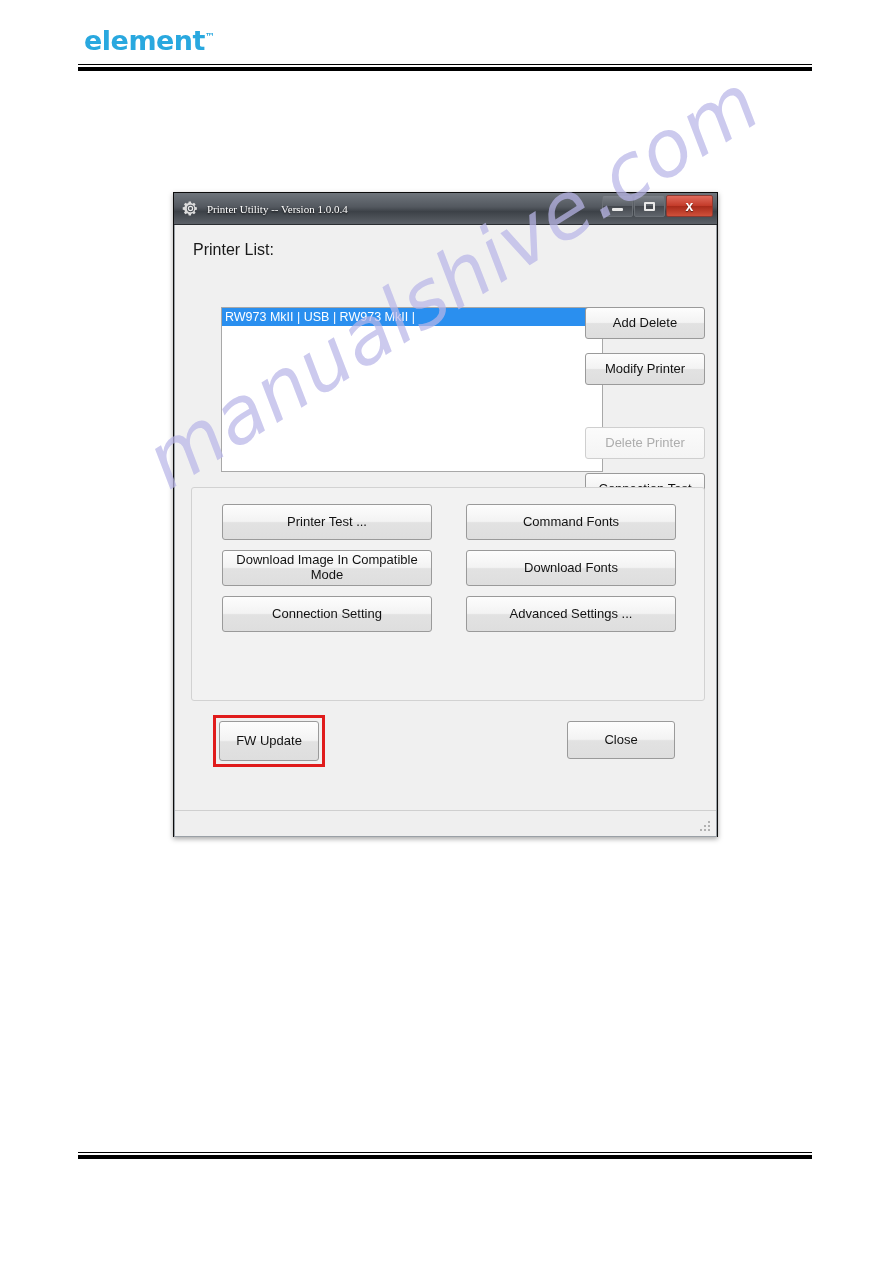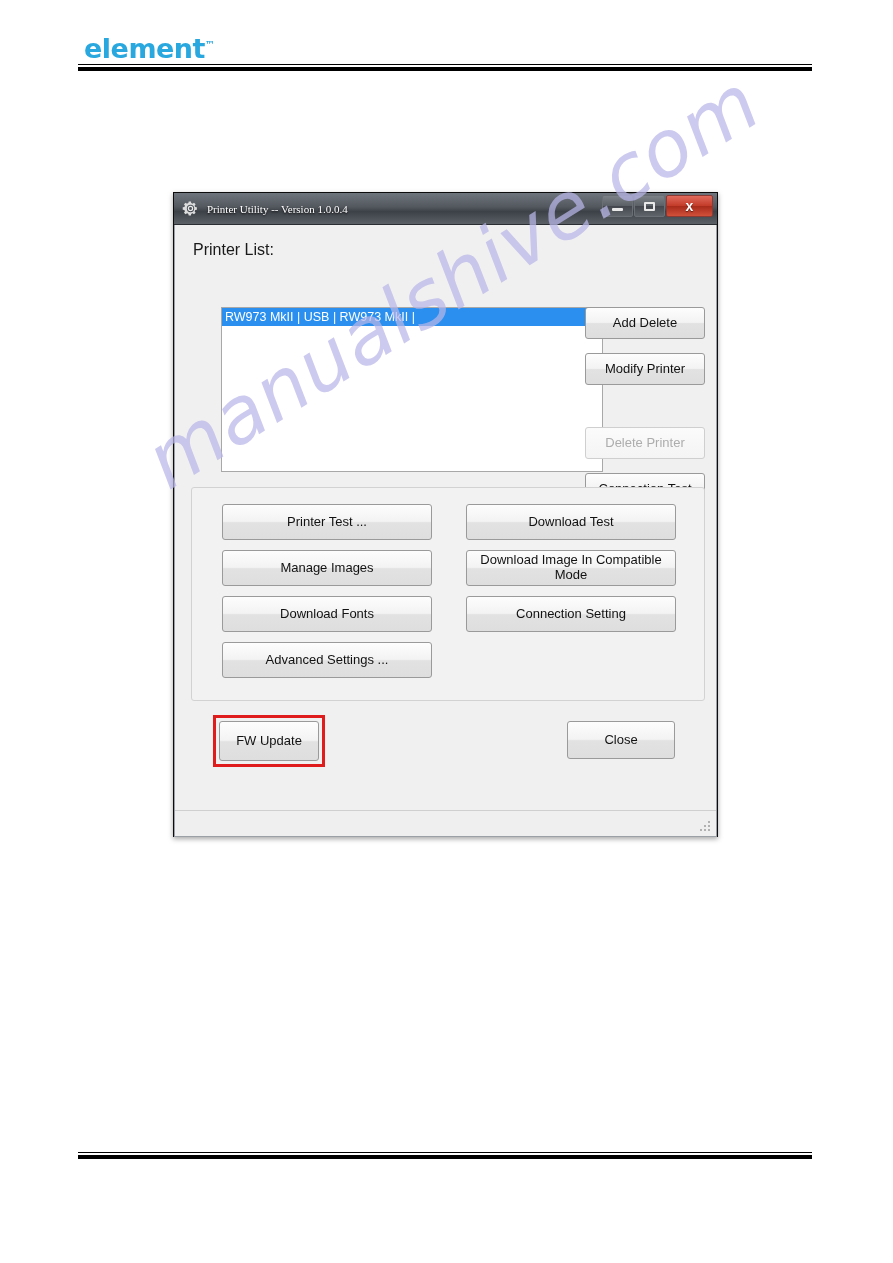--- a/index.html
+++ b/index.html
@@ -11,21 +11,21 @@
     width: 893px;
     height: 1263px;
     position: relative;
     font-family: "Liberation Sans", sans-serif;
     overflow: hidden;
   }
 
   
   .page-header {
     position: absolute;
-    left: 0; top: 8px;
+    left: 0; top: 0;
     width: 807px;
     height: 90px;
   }
   .brand-logo {
     position: absolute;
     left: 84px;
     top: 27px;
     font-family: "DejaVu Sans", sans-serif;
     font-size: 27px;
     font-weight: 600;
@@ -360,22 +360,21 @@
     <div class="side-buttons">
       <div class="btn small">Add Delete</div>
       <div class="btn small">Modify Printer</div>
       <div class="btn small disabled">Delete Printer</div>
       <div class="btn small">Connection Test</div>
     </div>
 
     <div class="action-group">
       <div class="action-grid">
         <div class="btn action">Printer Test ...</div>
-        <div class="btn action">Download Test</div>
-        <div class="btn action">Manage Images</div>
+        <div class="btn action">Command Fonts</div>
         <div class="btn action">Download Image In Compatible Mode</div>
         <div class="btn action">Download Fonts</div>
         <div class="btn action">Connection Setting</div>
         <div class="btn action">Advanced Settings ...</div>
       </div>
     </div>
 
     <div class="btn btn-fw">FW Update</div>
     <div class="highlight-box"></div>
     <div class="btn btn-close">Close</div>

